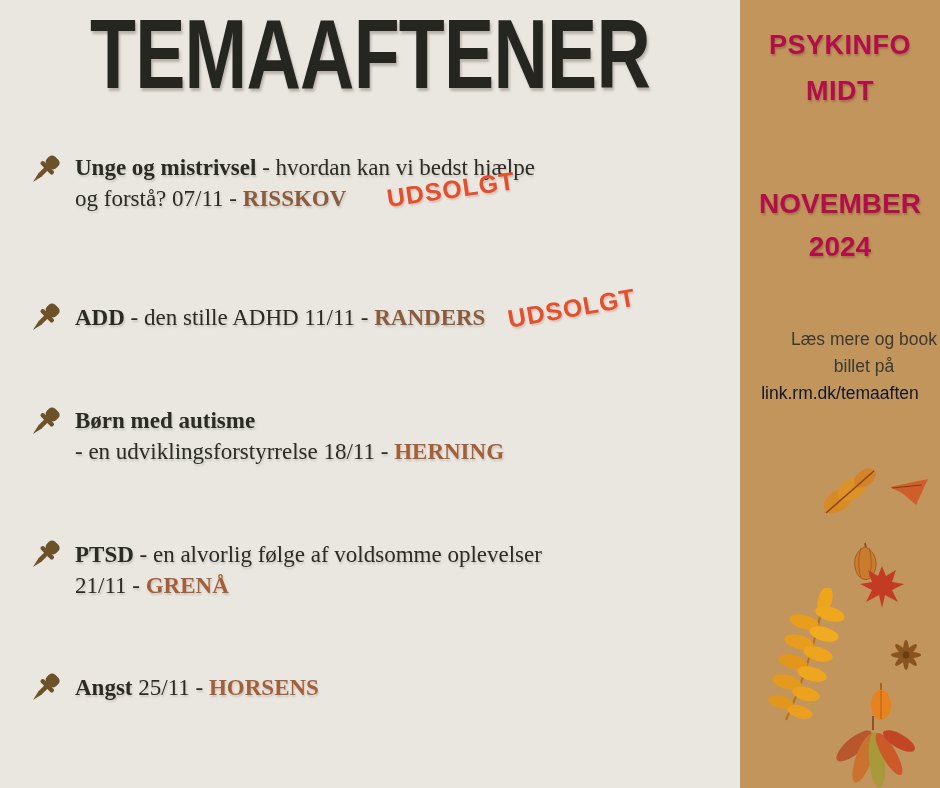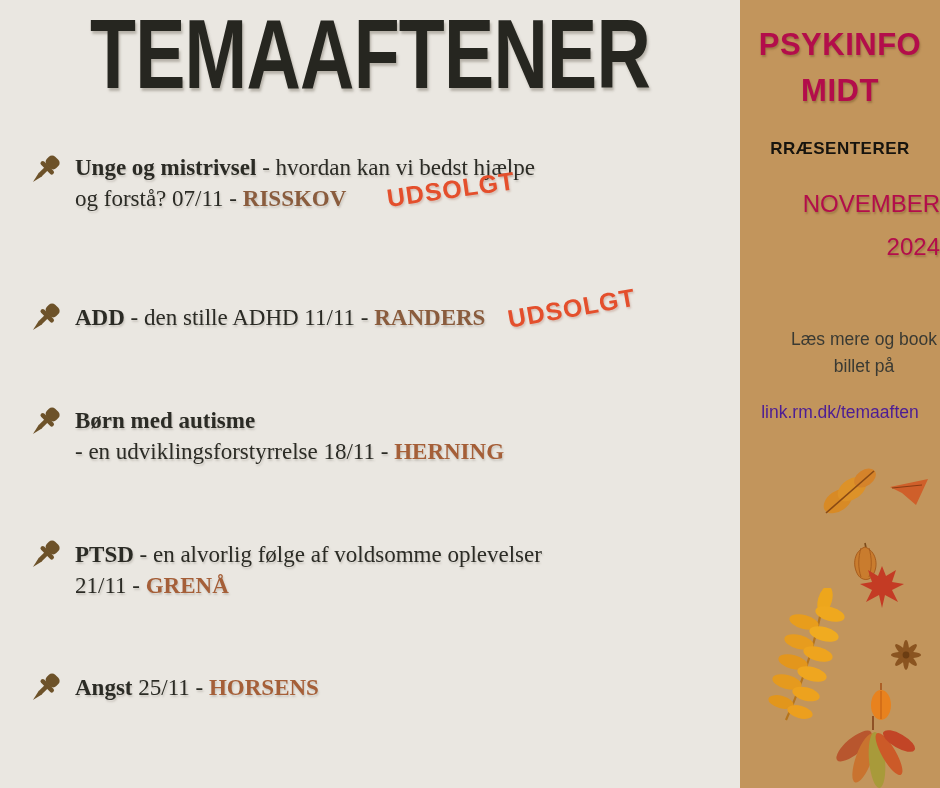--- a/index.html
+++ b/index.html
@@ -28,36 +28,35 @@
     text-shadow:1px 2px 2px rgba(150,80,60,0.25);
   }
   .badge.r1{transform:rotate(-8deg);}
   .badge.r2{transform:rotate(-10deg);}
   .sidebar{
     position:absolute;left:740px;top:0;width:200px;height:788px;
     background:#c2955c;overflow:hidden;text-align:center;
   }
   .brand{
     position:absolute;top:22px;left:0;width:100%;
-    font-weight:700;font-size:31px;line-height:46px;letter-spacing:.5px;
+    font-weight:700;font-size:27px;line-height:46px;letter-spacing:.5px;
     color:#b30d4b;text-shadow:1px 2px 2px rgba(92,62,22,0.35);
   }
   .presents{
     position:absolute;top:139px;left:0;width:100%;
     font-weight:700;font-size:17px;letter-spacing:.5px;color:#17140e;
   }
   .month{
     position:absolute;top:182px;left:0;width:100%;
-    font-weight:400;font-size:24px;line-height:43px;color:#b30d4b;
+    font-weight:700;font-size:28px;line-height:43px;color:#b30d4b;
     text-shadow:1px 2px 2px rgba(92,62,22,0.35);
-    text-align:right;
   }
   .info{position:absolute;left:0;width:100%;font-size:17.5px;color:#3a3a33;padding-left:24px;}
   .info.l1{top:329px;} .info.l2{top:356px;}
-  .link{position:absolute;top:402px;left:0;width:100%;font-size:17.5px;color:#4c1d95;}
+  .link{position:absolute;top:383px;left:0;width:100%;font-size:17.5px;color:#0f172a;}
   .leaf{position:absolute;}
 </style>
 </head>
 <body>
 
 <div class="poster">
 
   <div class="title">TEMAAFTENER</div>
 
   <svg class="pin" style="left:26px;top:149px" viewBox="0 0 24 24">
@@ -124,21 +123,20 @@
 
   <div class="event" style="top:672px">
     <span class="b">Angst</span><span> 25/11 - </span><span class="loc loc-rust">HORSENS</span>
   </div>
 
   <div class="sidebar">
     <div class="brand">
       <span>PSYKINFO</span><br>
       <span>MIDT</span>
     </div>
-    <div class="presents">RRÆSENTERER</div>
     <div class="month">
       <span>NOVEMBER</span><br>
       <span>2024</span>
     </div>
     <div class="info l1">Læs mere og book</div>
     <div class="info l2">billet på</div>
     <div class="link">link.rm.dk/temaaften</div>
 
     <svg class="leaf" style="left:78px;top:463px;width:64px;height:56px" viewBox="0 0 64 56">
       <g>

